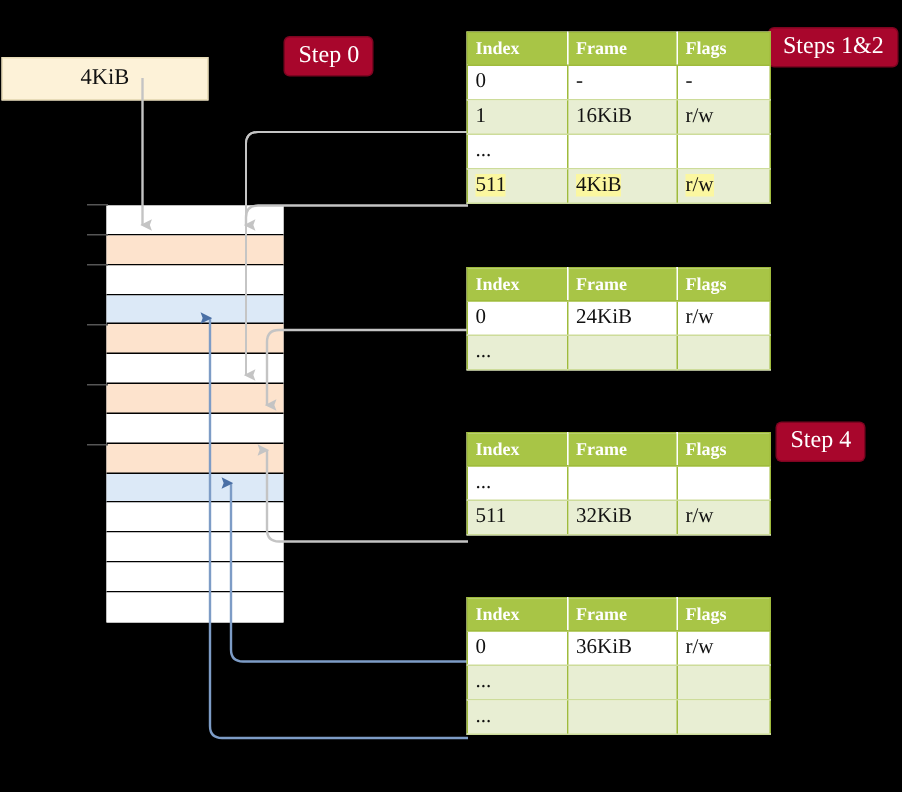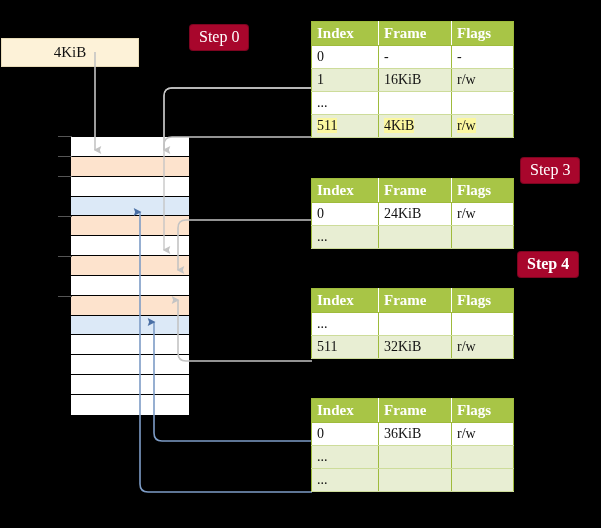--- a/index.html
+++ b/index.html
@@ -72,21 +72,21 @@
     table-layout:fixed;
   }
   .ptable th{
     background:#a8c546;
     color:#ffffff;
     font-weight:bold;
     text-align:left;
     padding:3px 5px;
     border-right:1px solid #ffffff;
     border-bottom:1px solid #9fbb3c;
-    font-size:15px;
+    font-size:12px;
     white-space:nowrap;
   }
   .ptable th:last-child{border-right:none;}
   .ptable td{
     padding:3px 5px;
     border-right:1px solid #9fbb3c;
     border-bottom:1px solid #cddc9a;
     color:#111;
     white-space:nowrap;
     overflow:hidden;
@@ -100,22 +100,22 @@
   .wires{position:absolute;left:0;top:0;width:601px;height:528px;pointer-events:none;}
 </style>
 </head>
 <body>
 
 <div class="stage">
 
   <div class="banner" id="banner" style="left:1px;top:38px;width:120px;">4KiB</div>
 
   <div class="pill" style="left:190px;top:25px;">Step 0</div>
-  <div class="pill" style="left:521px;top:158px;">Step 3</div>
-  <div class="pill" style="left:518px;top:252px;font-weight:bold;">Step 4</div>
+  <div class="pill" style="left:513px;top:19px;">Steps 1&amp;2</div>
+  <div class="pill" style="left:518px;top:282px;">Step 4</div>
 
   <div class="memcol" id="memcol" style="left:70px;top:136px;width:120px;height:280px;">
       <div class="memrow white" style="height: 19.8571px;"></div>
       <div class="memrow orange" style="height: 19.8571px;"></div>
       <div class="memrow white" style="height: 19.8571px;"></div>
       <div class="memrow blue" style="height: 19.8571px;"></div>
       <div class="memrow orange" style="height: 19.8571px;"></div>
       <div class="memrow white" style="height: 19.8571px;"></div>
       <div class="memrow orange" style="height: 19.8571px;"></div>
       <div class="memrow white" style="height: 19.8571px;"></div>

